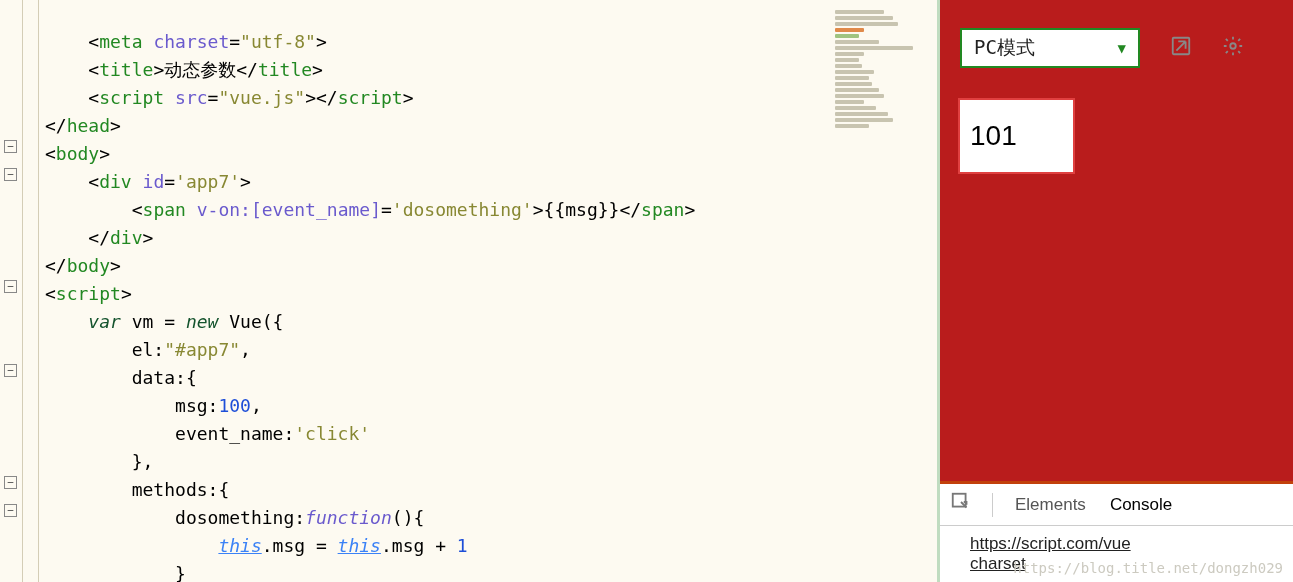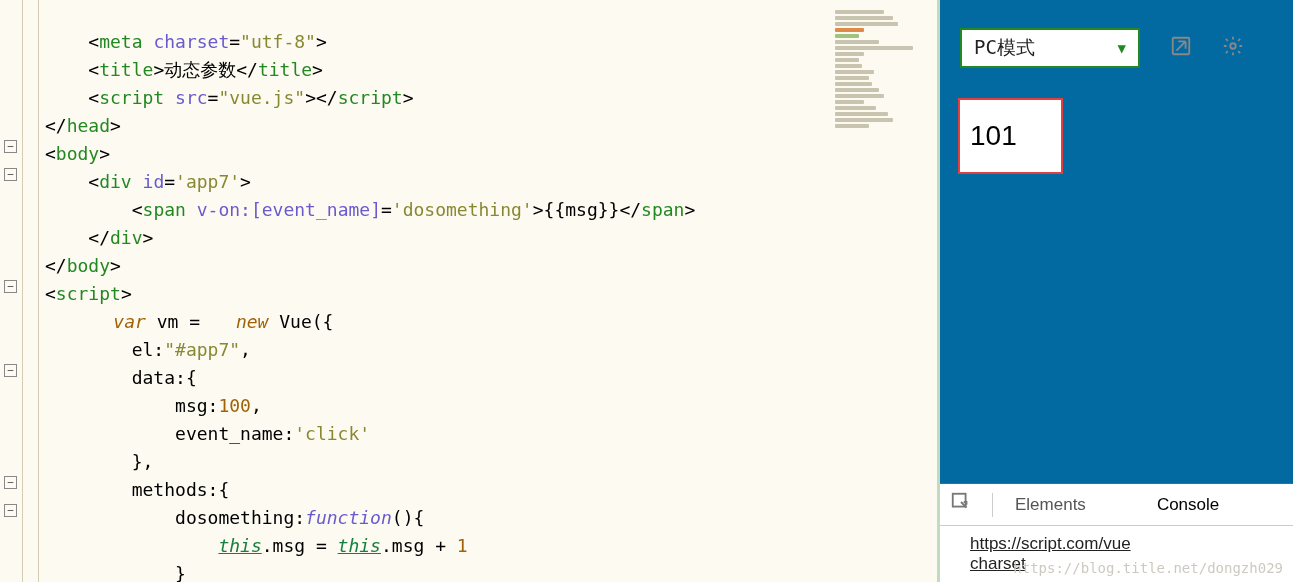--- a/index.html
+++ b/index.html
@@ -6,38 +6,38 @@
 body { font-family: Consolas, monospace; font-size: 18px; background: #fdfaf1; overflow: hidden; }
 .container { display: flex; width: 1293px; height: 582px; }
 .editor { flex: 0 0 830px; position: relative; background: #fdfaf1; }
 .gutter { position: absolute; left: 0; top: 0; width: 40px; height: 100%; background: #fdfaf1; }
 .fold { position: absolute; left: 4px; width: 13px; height: 13px; border: 1px solid #888; display: flex; align-items: center; justify-content: center; font-size: 11px; line-height: 1; color: #555; cursor: pointer; }
 .guide { position: absolute; width: 1px; background: #d4cdb6; top: 0; bottom: 0; }
 .code { position: absolute; left: 45px; top: 28px; line-height: 28px; white-space: pre; }
 .tag { color: #228822; }
 .attr { color: #6a5acd; }
 .str { color: #888833; }
-.kw { color: #a16207; font-style: italic; margin-left: 25px; }
+.kw { color: #14532d; font-style: italic; }
 .fn { color: #6a5acd; font-style: italic; }
-.num { color: #a16207; }
+.num { color: #1d4ed8; }
 .txt { color: #000; }
-.this { color: #15803d; font-style: italic; text-decoration: underline; }
+.this { color: #3b82f6; font-style: italic; text-decoration: underline; }
 .minimap { flex: 0 0 110px; background: #fdfaf1; border-right: 3px solid #c0dcc0; position: relative; padding: 10px 5px; }
 .mini-line { height: 4px; background: #c8c4b0; margin-bottom: 2px; border-radius: 1px; }
-.preview { flex: 1; background: #0369a1; position: relative; display: flex; flex-direction: column; }
+.preview { flex: 1; background: #b91c1c; position: relative; display: flex; flex-direction: column; }
 .toolbar { padding: 28px 20px 0 20px; display: flex; align-items: center; gap: 30px; }
 .dropdown { width: 180px; height: 40px; border: 2px solid #228822; display: flex; align-items: center; justify-content: space-between; padding: 0 12px; font-size: 19px; color: #222; background: #fff; }
 .dropdown .arrow { color: #228822; font-size: 14px; }
 .tb-icon { color: #888; font-size: 22px; cursor: pointer; }
-.output { margin: 30px 0 0 18px; width: 105px; height: 76px; border: 2px solid #e04040; background: #fff; display: flex; align-items: center; padding-left: 10px; font-size: 28px; font-family: Arial, sans-serif; color: #000; }
-.devtools { margin-top: auto; background: #fff; border-top: 1px solid #c2410c; font-family: Arial, sans-serif; font-size: 17px; }
+.output { margin: 30px 0 0 18px; width: 117px; height: 76px; border: 2px solid #e04040; background: #fff; display: flex; align-items: center; padding-left: 10px; font-size: 28px; font-family: Arial, sans-serif; color: #000; }
+.devtools { margin-top: auto; background: #fff; border-top: 3px solid #c2410c; font-family: Arial, sans-serif; font-size: 17px; }
 .dt-tabs { display: flex; align-items: center; border-bottom: 1px solid #ccc; height: 42px; padding: 0 10px; gap: 20px; color: #555; }
 .dt-tabs .sep { border-left: 1px solid #ccc; height: 24px; }
 .dt-tab { cursor: pointer; padding: 8px 2px; }
-.dt-tab.active { color: #000; margin-left: 47px; }
+.dt-tab.active { color: #000; }
 .dt-bar { display: flex; align-items: center; border-bottom: 1px solid #ccc; height: 42px; padding: 0 14px; gap: 22px; color: #555; }
 .dt-content { padding: 8px 30px; color: #222; font-size: 17px; }
 .dt-content a { text-decoration: underline; color: #222; }
 .watermark { position: absolute; right: 10px; bottom: 6px; color: #cccac0; font-size: 14px; }
 svg { width: 22px; height: 22px; }
 </style>
 </head>
 <body>
 
 <div class="container">

